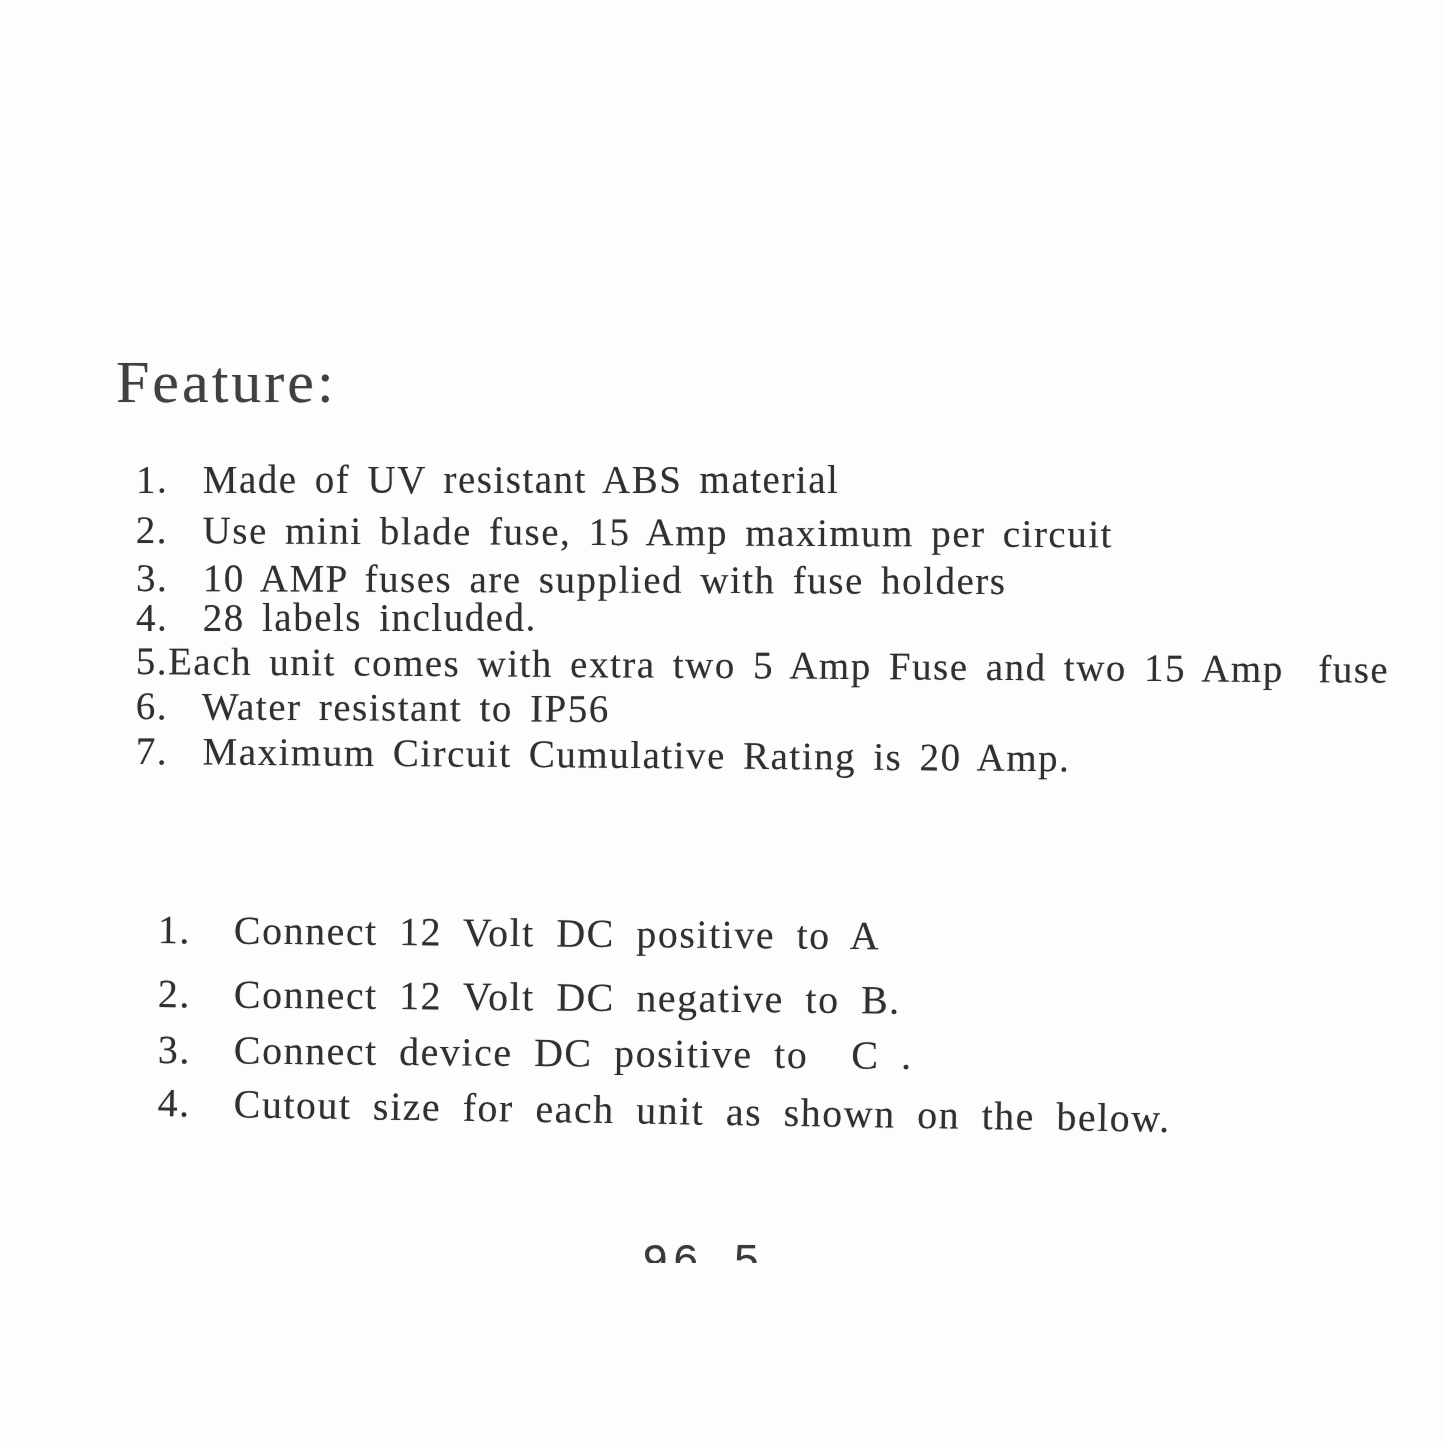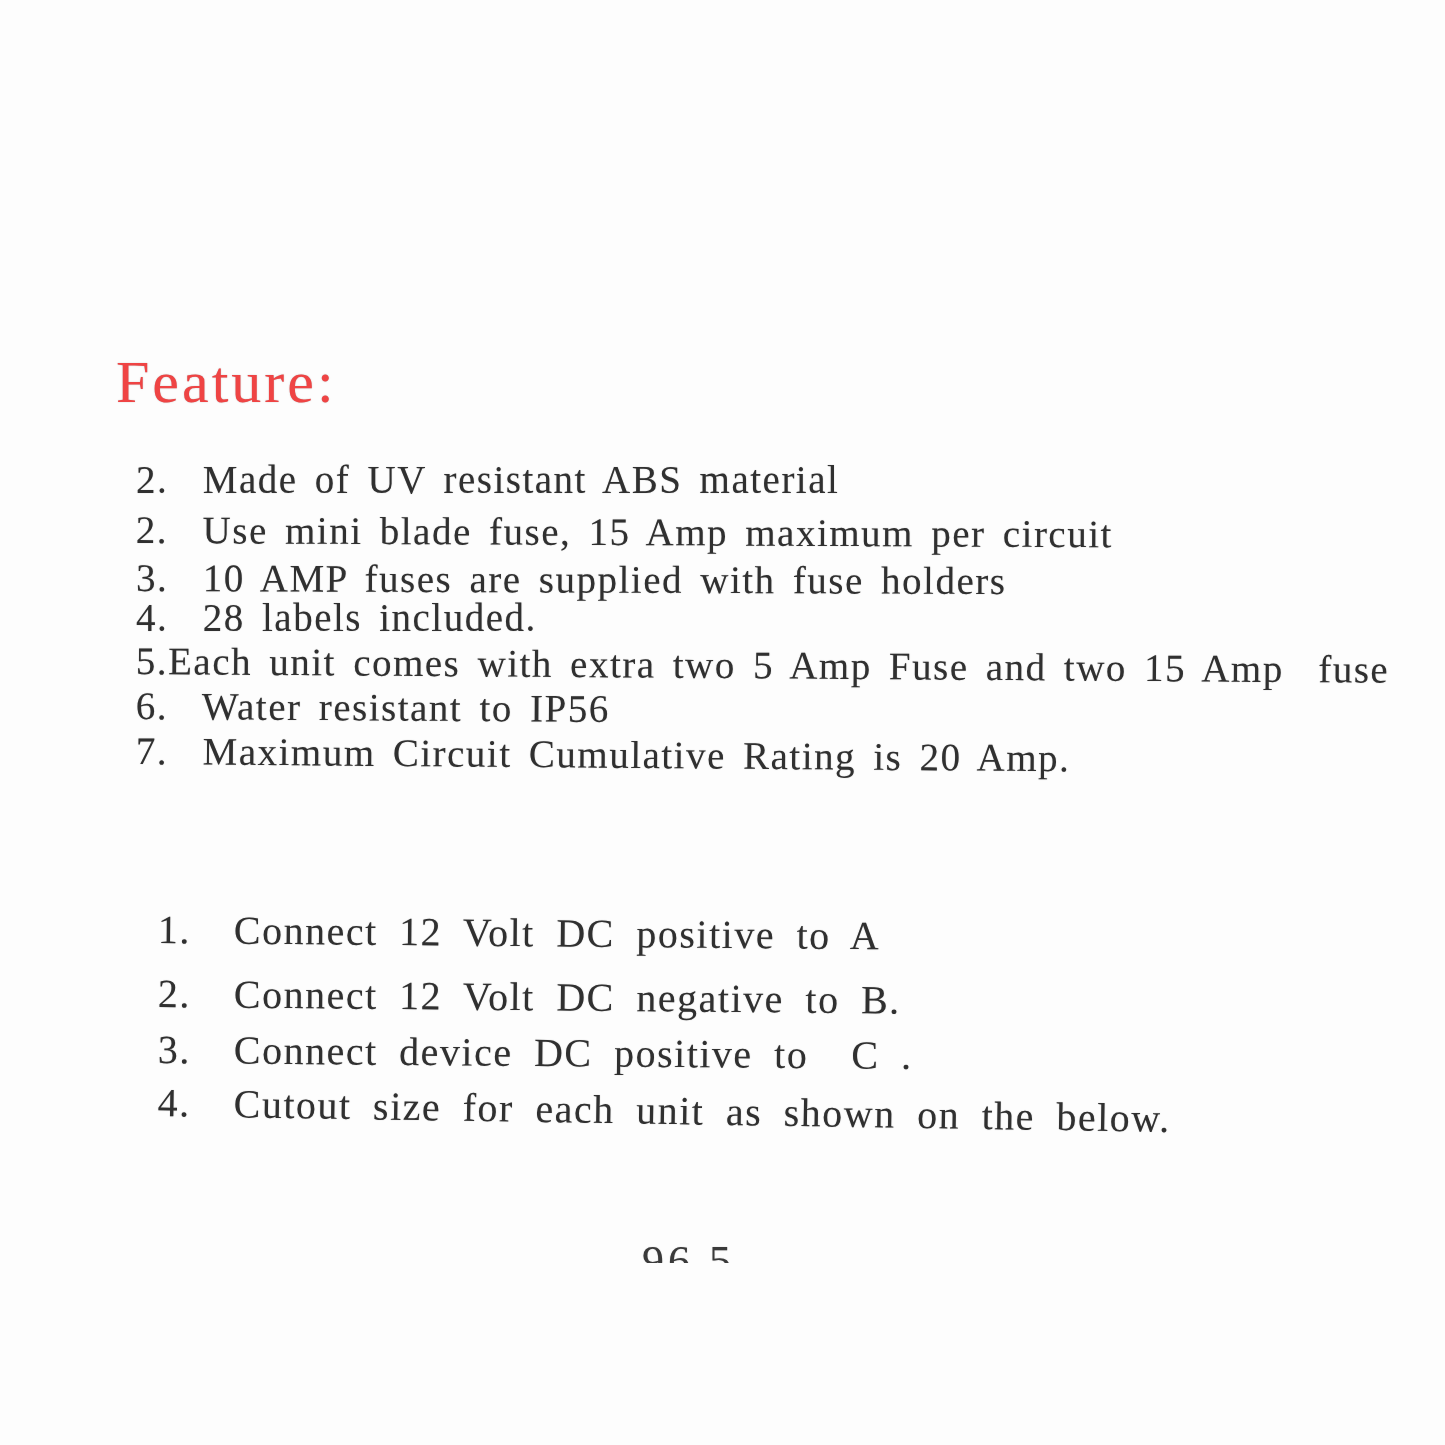--- a/index.html
+++ b/index.html
@@ -19,21 +19,21 @@
     color: #2e2e2e;
   }
   .heading {
     position: absolute;
     margin: 0;
     font-size: 60px;
     font-weight: normal;
     letter-spacing: 3px;
     line-height: 1;
     white-space: pre;
-    color: #ef4444;
+    color: #404040;
     text-shadow: 0 0 1.2px rgba(50,50,50,0.35);
   }
   .feature-heading { left: 116px; top: 352px; }
   .instruction-heading { left: 138px; top: 823px; letter-spacing: 4px; }
 
   .line {
     position: absolute;
     left: 136px;
     font-size: 39px;
     line-height: 39px;
@@ -69,39 +69,40 @@
   .i2 { top: 1030px; transform: rotate(0.45deg); }
   .i3 { top: 1083px; transform: rotate(0.9deg); }
 
   .clip-box {
     position: absolute;
     left: 642px;
     top: 1240px;
     width: 160px;
     height: 23px;
     overflow: hidden;
+    font-family: Liberation Mono, monospace;
   }
   .clip-box span {
     display: block;
     font-size: 44px;
     line-height: 44px;
     letter-spacing: 4px;
     color: #3a3a3a;
     text-shadow: 0 0 1.1px rgba(55,55,55,0.38);
     white-space: pre;
   }
 </style>
 </head>
 <body>
 
 <div class="page">
 
   <h1 class="heading feature-heading">Feature:</h1>
 
-  <div class="line f0">2.  Made of UV resistant ABS material</div>
+  <div class="line f0">1.  Made of UV resistant ABS material</div>
   <div class="line f1">2.  Use mini blade fuse, 15 Amp maximum per circuit</div>
   <div class="line f2">3.  10 AMP fuses are supplied with fuse holders</div>
   <div class="line f3">4.  28 labels included.</div>
   <div class="line f4">5.Each unit comes with extra two 5 Amp Fuse and two 15 Amp  fuse</div>
   <div class="line f5">6.  Water resistant to IP56</div>
   <div class="line f6">7.  Maximum Circuit Cumulative Rating is 20 Amp.</div>
 
 
   <div class="iline i0">1.  Connect 12 Volt DC positive to A</div>
   <div class="iline i1">2.  Connect 12 Volt DC negative to B.</div>

